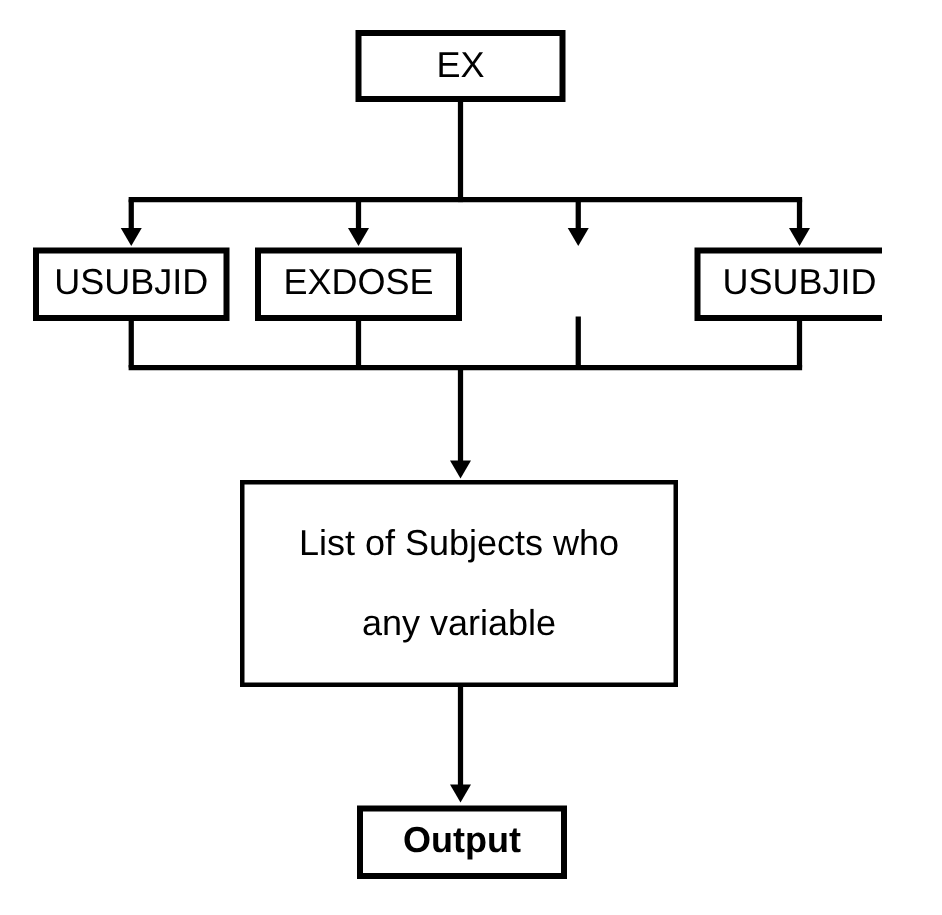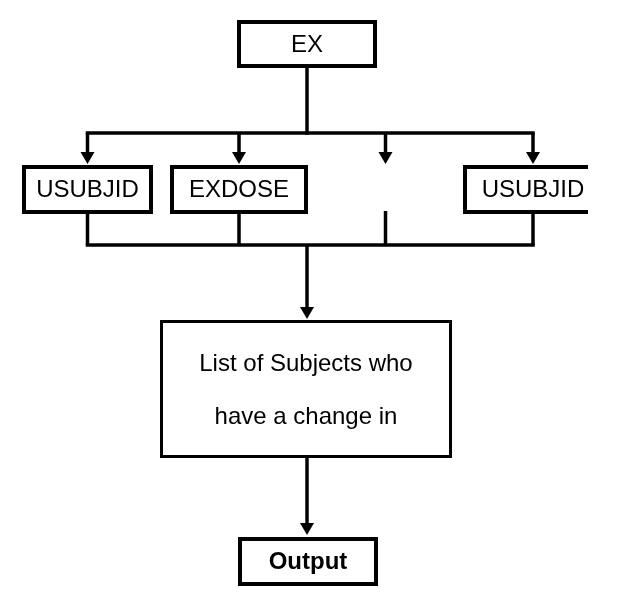--- a/index.html
+++ b/index.html
@@ -93,20 +93,20 @@
   </div>
   <div class="node node-var2">
     <span>EXDOSE</span>
   </div>
   <div class="node node-var4">
     <span>USUBJID</span>
   </div>
 
   <div class="node node-result">
     <div>List of Subjects who</div>
-    <div>have a change in</div>
+    <div>any variable</div>
   </div>
 
   <div class="node node-output">
     <span>Output</span>
   </div>
 
 </div>
 
 </body></html>

